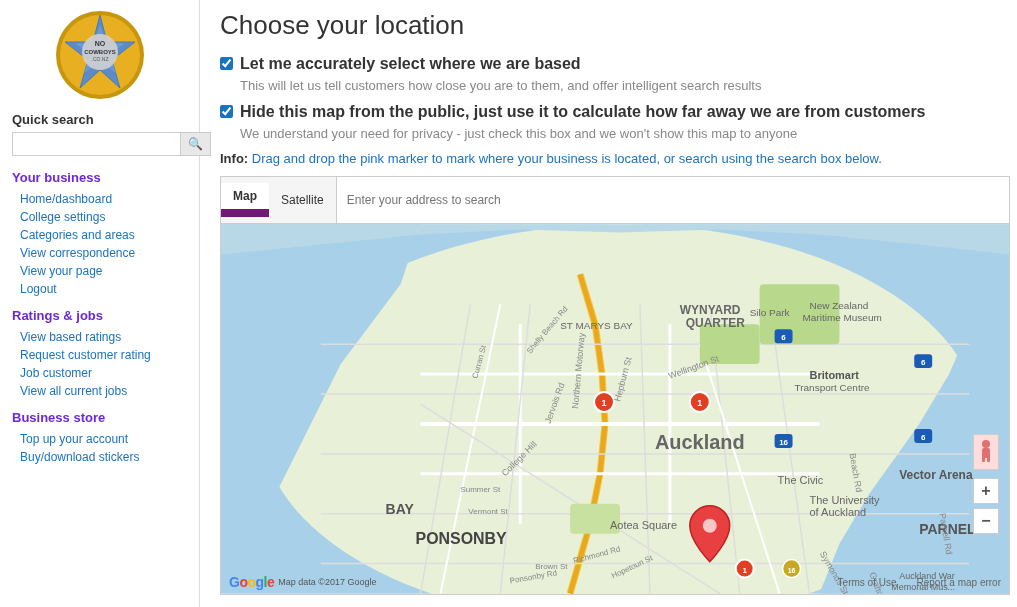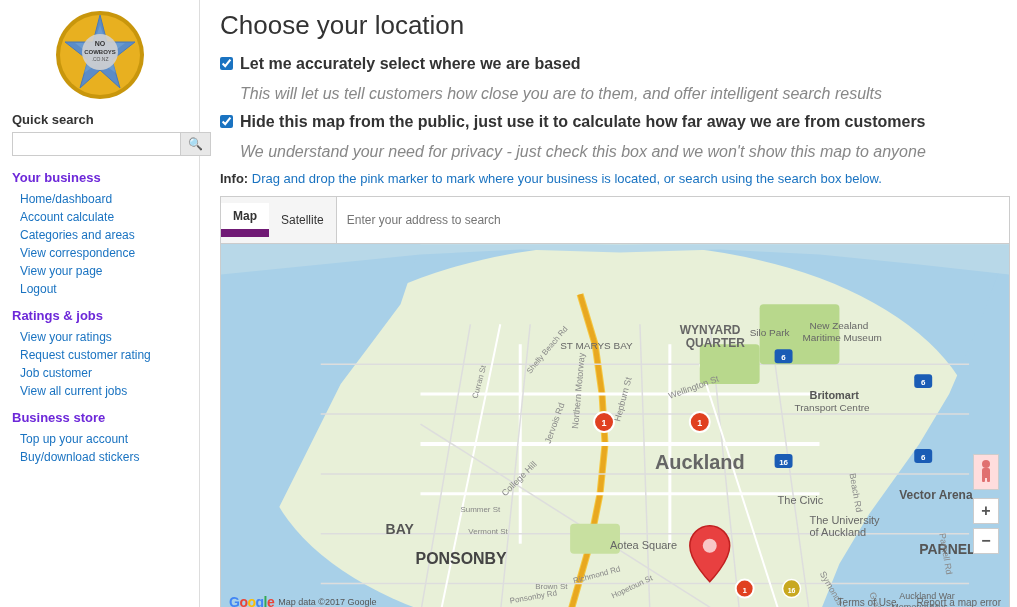--- a/index.html
+++ b/index.html
@@ -86,24 +86,23 @@
       margin-right: 7px;
       margin-top: 2px;
       accent-color: #1a73c1;
     }
     .checkbox-main-label {
       font-size: 16px;
       font-weight: bold;
       color: #333;
     }
     .checkbox-sub-label {
-      font-size: 16px;
+      font-size: 13px;
       color: #888;
-      font-style: italic;
-      margin-top: 12px;
+      margin-top: 5px;
     }
     .info-bar {
       font-size: 13px;
       color: #1a73c1;
       margin-bottom: 10px;
     }
     .info-bar span.info-bold { font-weight: bold; color: #333; }
     .map-container {
       border: 1px solid #ccc;
       width: 790px;
@@ -239,30 +238,30 @@
     <button>
       <span>🔍</span>
     </button>
   </div>
 
   <div id="sidebar-sections">
 
     <div class="sidebar-section">
       <div class="sidebar-section-title">Your business</div>
       <a class="sidebar-link">Home/dashboard</a>
-      <a class="sidebar-link">Account calculate</a>
+      <a class="sidebar-link">College settings</a>
       <a class="sidebar-link">Categories and areas</a>
       <a class="sidebar-link">View correspondence</a>
       <a class="sidebar-link">View your page</a>
       <a class="sidebar-link">Logout</a>
     </div>
 
     <div class="sidebar-section">
       <div class="sidebar-section-title">Ratings &amp; jobs</div>
-      <a class="sidebar-link">View your ratings</a>
+      <a class="sidebar-link">View based ratings</a>
       <a class="sidebar-link">Request customer rating</a>
       <a class="sidebar-link">Job customer</a>
       <a class="sidebar-link">View all current jobs</a>
     </div>
 
     <div class="sidebar-section">
       <div class="sidebar-section-title">Business store</div>
       <a class="sidebar-link">Top up your account</a>
       <a class="sidebar-link">Buy/download stickers</a>
     </div>

